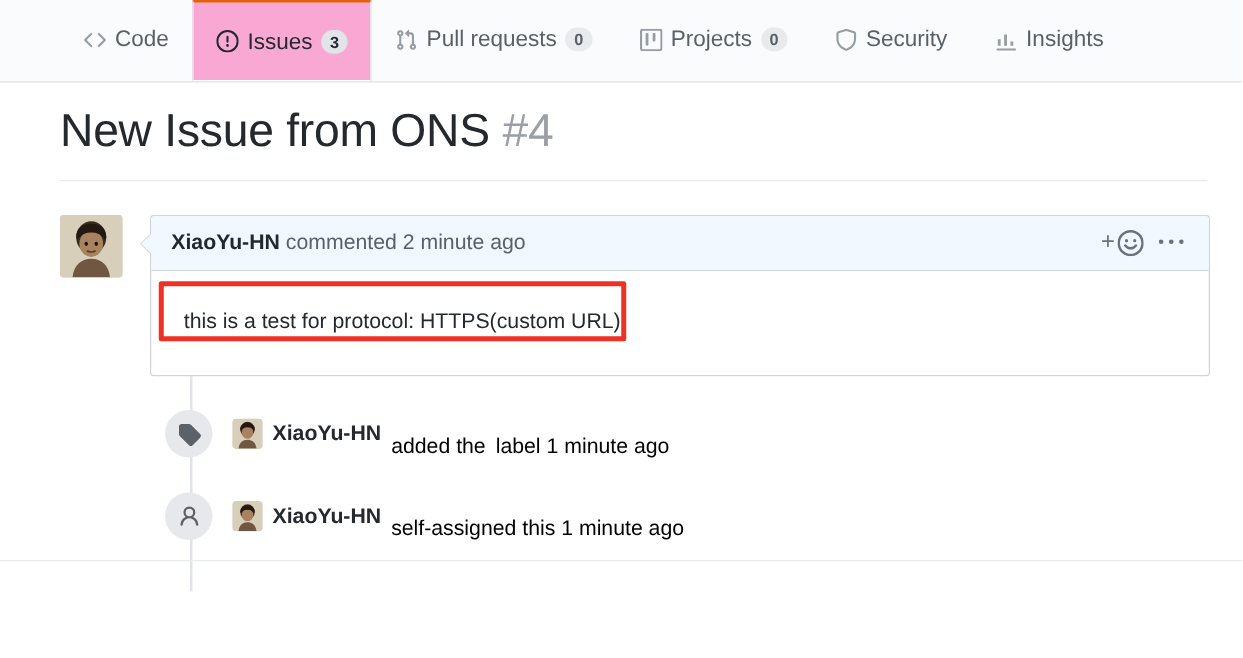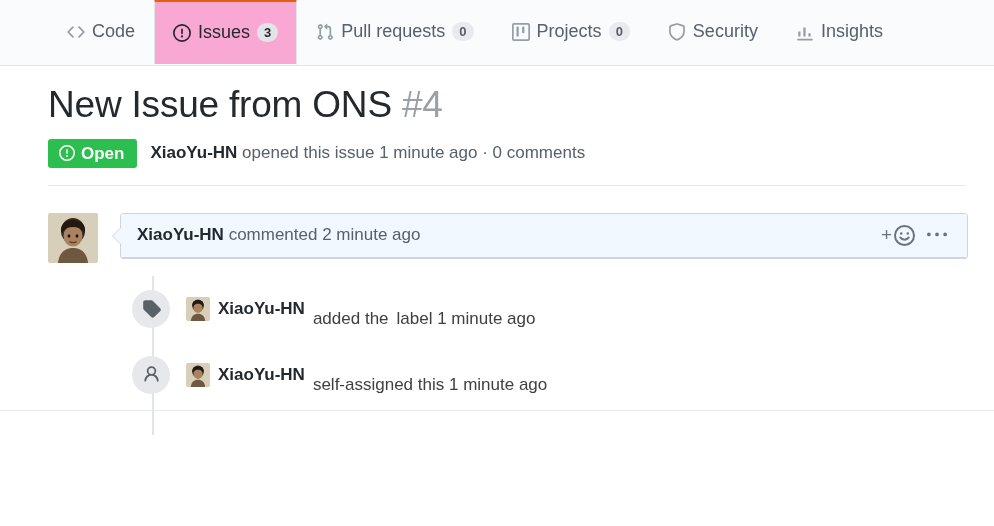--- a/index.html
+++ b/index.html
@@ -12,21 +12,21 @@
     -webkit-font-smoothing: antialiased;
   }
 
   
   #repo-nav {
     position: relative;
     height: 66px;
     background: #fafbfc;
     border-bottom: 1px solid #e1e4e8;
     display: flex;
-    align-items: center;
+    align-items: flex-start;
     padding-left: 48px;
     overflow: hidden;
   }
   .nav-tab {
     display: flex;
     align-items: center;
     gap: 7px;
     padding: 0 18px;
     height: 100%;
     font-size: 18px;
@@ -242,21 +242,21 @@
   .lbl-chip {
     display: inline-block;
     padding: 3px 8px;
     border-radius: 3px;
     font-size: 14px;
     font-weight: 700;
     color: #ffffff;
     background: #0075ca;
     line-height: 1.3;
   }
-  .txt { color: #404040; margin-top: 20px; }
+  .txt { color: #000000; margin-top: 20px; }
 
   #bottom-rule {
     position: absolute;
     left: -48px;
     bottom: -16px;
     width: 994px;
     border-top: 1px solid #e8ebee;
   }
 </style>
 </head>
@@ -323,36 +323,20 @@
   </div>
 
 </div>
 
 <div id="issue-head">
   <h1 id="issue-title">
     <span>New Issue from ONS</span>
     <span class="num">#4</span>
   </h1>
 
-  <div id="issue-meta">
-    <span id="state-badge">
-      <span>
-        <svg width="16" height="16" viewBox="0 0 16 16" fill="currentColor" style="display:block">
-            <path d="M8 1.5a6.5 6.5 0 100 13 6.5 6.5 0 000-13zM0 8a8 8 0 1116 0A8 8 0 010 8zm9 3a1 1 0 11-2 0 1 1 0 012 0zm-.25-6.25a.75.75 0 00-1.5 0v3.5a.75.75 0 001.5 0v-3.5z"></path>
-          </svg>
-      </span>
-      <span>Open</span>
-    </span>
-    <span>
-      <span class="author">XiaoYu-HN</span>
-      <span>opened this issue 1 minute ago</span>
-      <span>·</span>
-      <span>0 comments</span>
-    </span>
-  </div>
 </div>
 <div id="head-rule"></div>
 
 <div id="timeline">
   <div id="timeline-rail"></div>
 
   <div id="comment-row">
     <div id="avatar-main">
       <svg width="50" height="50" viewBox="0 0 50 50">
         <rect width="50" height="50" fill="#d8cfbb"></rect>
@@ -380,20 +364,26 @@
         </span>
         <span class="hdr-action">
           <span>
             <svg width="20" height="20" viewBox="0 0 16 16" fill="currentColor" style="display:block">
                 <path d="M8 9a1.5 1.5 0 100-3 1.5 1.5 0 000 3zM1.5 9a1.5 1.5 0 100-3 1.5 1.5 0 000 3zm13 0a1.5 1.5 0 100-3 1.5 1.5 0 000 3z"></path>
               </svg>
           </span>
         </span>
       </div>
 
+      <div id="comment-body">
+        <span id="annot-wrap">
+          <span id="annotation-box"></span>
+          <span id="comment-text">this is a test for protocol: HTTPS(custom URL)</span>
+        </span>
+      </div>
     </div>
   </div>
 
   <div class="tl-event">
     <span class="tl-badge">
       <svg width="19" height="19" viewBox="0 0 16 16" fill="currentColor">
           <path d="M2.5 7.775V2.75a.25.25 0 01.25-.25h5.025a.25.25 0 01.177.073l6.25 6.25a.25.25 0 010 .354l-5.025 5.025a.25.25 0 01-.354 0l-6.25-6.25a.25.25 0 01-.073-.177zm-1.5 0V2.75C1 1.784 1.784 1 2.75 1h5.025c.464 0 .91.184 1.238.513l6.25 6.25a1.75 1.75 0 010 2.474l-5.026 5.026a1.75 1.75 0 01-2.474 0l-6.25-6.25A1.75 1.75 0 011 7.775zM6 5a1 1 0 100 2 1 1 0 000-2z"></path>
         </svg>
     </span>
     <span class="tl-content">

